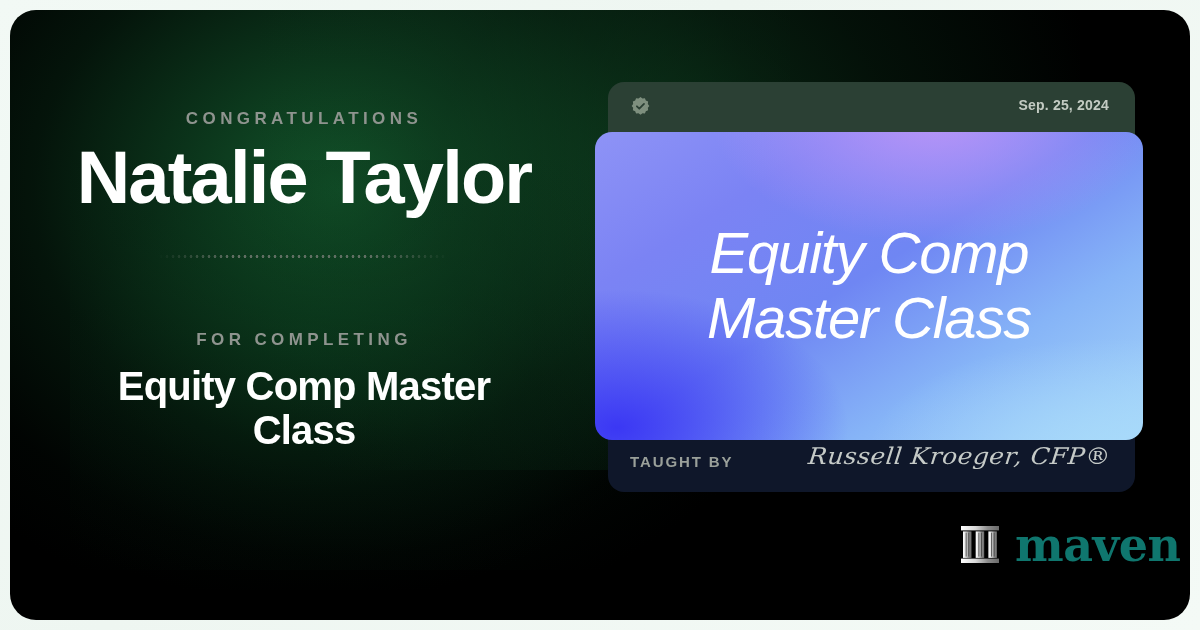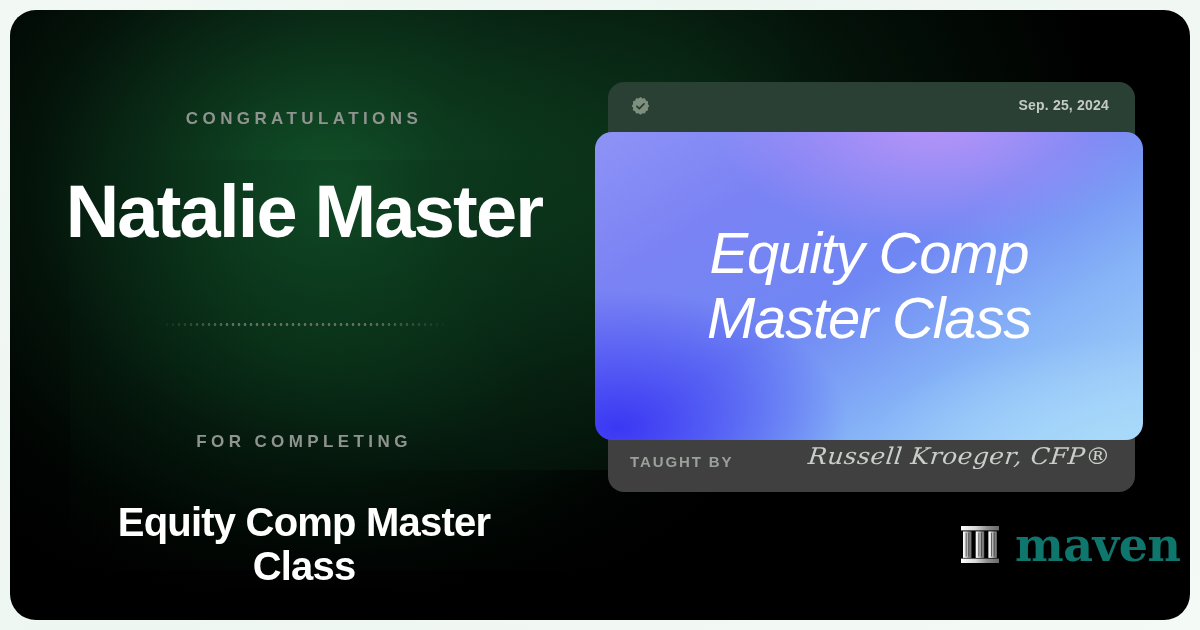--- a/index.html
+++ b/index.html
@@ -80,21 +80,20 @@
   .left-col {
     position: absolute;
     left: 0px;
     top: 0px;
     width: 588px;
     height: 610px;
     display: flex;
     flex-direction: column;
     align-items: center;
     text-align: center;
-    gap: 34px;
   }
 
   .eyebrow {
     color: #8f948f;
     font-size: 17px;
     font-weight: 700;
     letter-spacing: 4.4px;
     text-transform: uppercase;
   }
 
@@ -180,21 +179,21 @@
     letter-spacing: 0.2px;
     padding-top: 1px;
   }
 
   .panel-footer {
     position: absolute;
     left: 0;
     bottom: 0;
     width: 527px;
     height: 96px;
-    background: #404040;
+    background: #0f172a;
     border-radius: 0 0 16px 16px;
     display: flex;
     align-items: flex-end;
     justify-content: space-between;
     padding: 0 26px 22px 22px;
   }
 
   .taught-by-label {
     color: #9aa09a;
     font-size: 15px;
@@ -275,21 +274,21 @@
   <div class="cert-card">
 
     <div class="glow-a"></div>
     <div class="glow-b"></div>
     <div class="glow-c"></div>
 
     <div class="left-col">
 
       <div class="eyebrow eyebrow-congrats">CONGRATULATIONS</div>
 
-      <div class="recipient-name">Natalie Master</div>
+      <div class="recipient-name">Natalie Taylor</div>
 
       <div class="divider"></div>
 
       <div class="eyebrow eyebrow-completing">FOR COMPLETING</div>
 
       <div class="course-name">Equity Comp Master Class</div>
     </div>
 
     <div class="course-panel">
 

